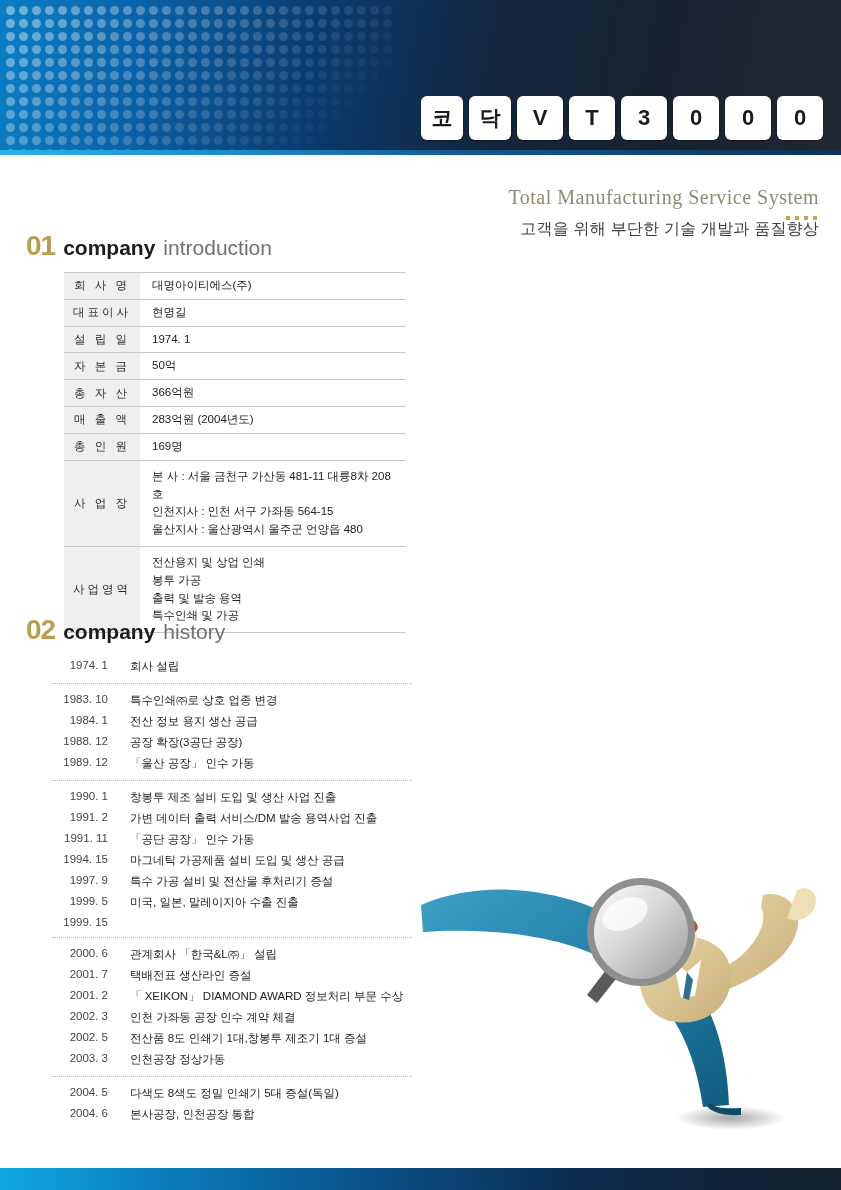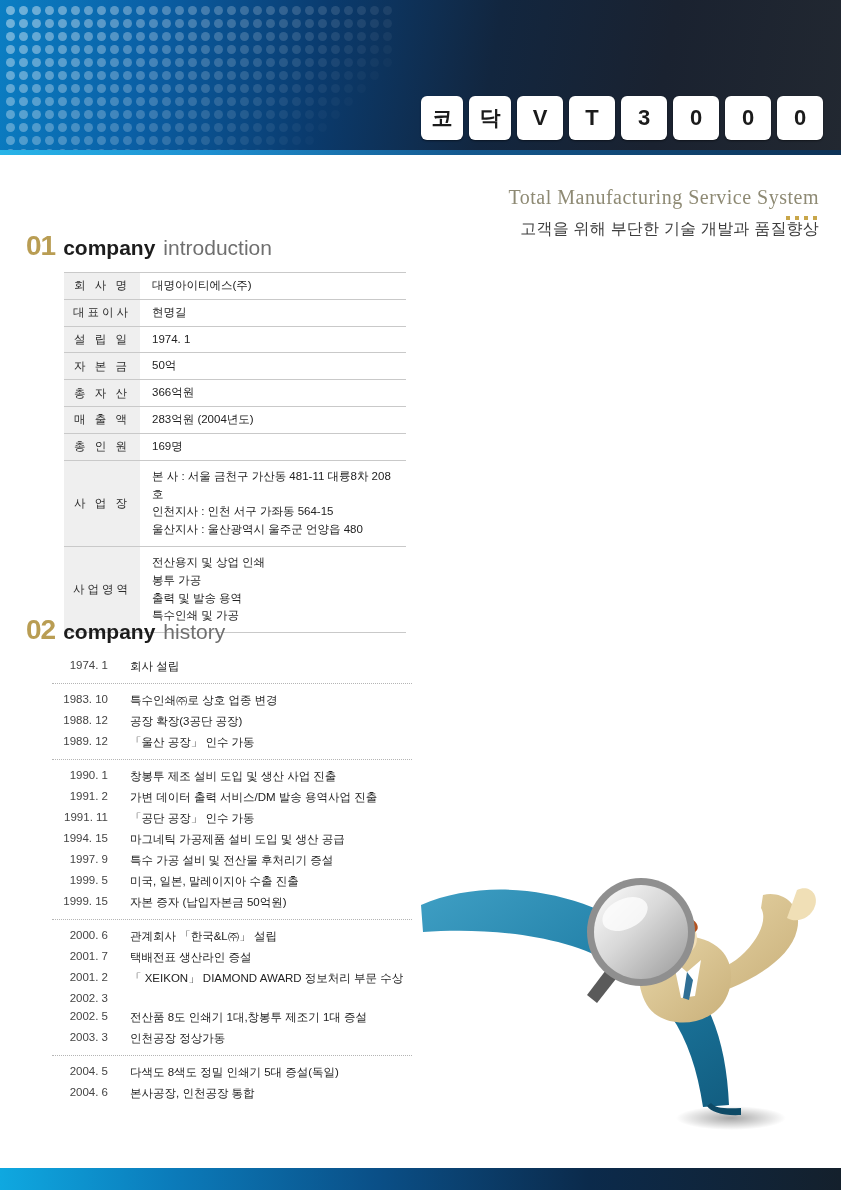--- a/index.html
+++ b/index.html
@@ -545,20 +545,24 @@
         <div class="hdate">1974. 1</div>
         <div class="htext">회사 설립</div>
       </div>
     </div>
     <div class="hgroup">
       <div class="hrow">
         <div class="hdate">1983. 10</div>
         <div class="htext">특수인쇄㈜로 상호 업종 변경</div>
       </div>
       <div class="hrow">
+        <div class="hdate">1984. 1</div>
+        <div class="htext">전산 정보 용지 생산 공급</div>
+      </div>
+      <div class="hrow">
         <div class="hdate">1988. 12</div>
         <div class="htext">공장 확장(3공단 공장)</div>
       </div>
       <div class="hrow">
         <div class="hdate">1989. 12</div>
         <div class="htext">「울산 공장」 인수 가동</div>
       </div>
     </div>
     <div class="hgroup">
       <div class="hrow">
@@ -580,38 +584,38 @@
       <div class="hrow">
         <div class="hdate">1997. 9</div>
         <div class="htext">특수 가공 설비 및 전산물 후처리기 증설</div>
       </div>
       <div class="hrow">
         <div class="hdate">1999. 5</div>
         <div class="htext">미국, 일본, 말레이지아 수출 진출</div>
       </div>
       <div class="hrow">
         <div class="hdate">1999. 15</div>
-        <div class="htext">자본 증자 (납입자본금 50억원)</div>
       </div>
     </div>
     <div class="hgroup">
       <div class="hrow">
         <div class="hdate">2000. 6</div>
         <div class="htext">관계회사 「한국&amp;L㈜」 설립</div>
       </div>
       <div class="hrow">
         <div class="hdate">2001. 7</div>
         <div class="htext">택배전표 생산라인 증설</div>
       </div>
       <div class="hrow">
         <div class="hdate">2001. 2</div>
         <div class="htext">「 XEIKON」 DIAMOND AWARD 정보처리 부문 수상</div>
       </div>
       <div class="hrow">
         <div class="hdate">2002. 3</div>
+        <div class="htext">인천 가좌동 공장 인수 계약 체결</div>
       </div>
       <div class="hrow">
         <div class="hdate">2002. 5</div>
         <div class="htext">전산품 8도 인쇄기 1대,창봉투 제조기 1대 증설</div>
       </div>
       <div class="hrow">
         <div class="hdate">2003. 3</div>
         <div class="htext">인천공장 정상가동</div>
       </div>
     </div>

